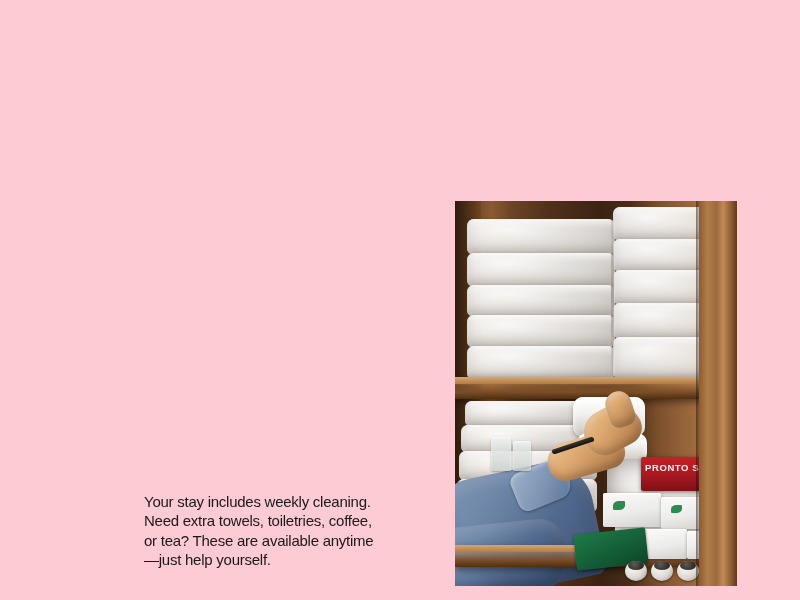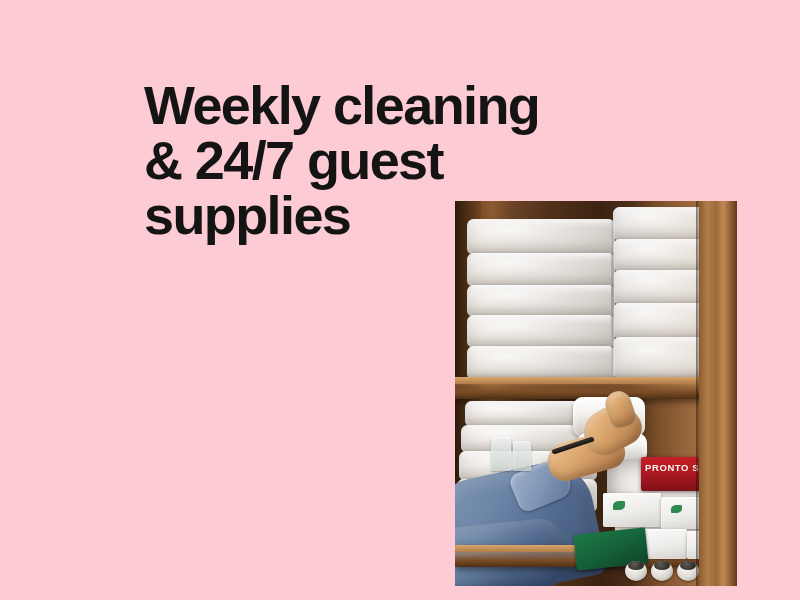--- a/index.html
+++ b/index.html
@@ -188,24 +188,25 @@
     box-shadow: inset 0 1px 2px rgba(255,255,255,.8), 0 1px 2px rgba(0,0,0,.3);
   }
 
   .shadowpad { box-shadow: 0 0 26px rgba(25,12,4,.55) inset; }
 </style>
 </head>
 <body>
 
 <div id="card">
 
-  <h1 id="headline">Weekly cleaning
-&amp; 24/7 guest
-supplies</h1>
-
+
+  <p id="body-copy">Your stay includes weekly cleaning.
+Need extra towels, toiletries, coffee,
+or tea? These are available anytime
+—just help yourself.</p>
 
   <figure id="photo">
 
     <div class="ph wood-back"></div>
     <div class="ph wall-left"></div>
 
     <div class="ph towel t-u-left" style="top:18px;  height:36px;"></div>
     <div class="ph towel t-u-left" style="top:52px;  height:34px;"></div>
     <div class="ph towel t-u-left" style="top:84px;  height:32px;"></div>
     <div class="ph towel t-u-left" style="top:114px; height:33px;"></div>

